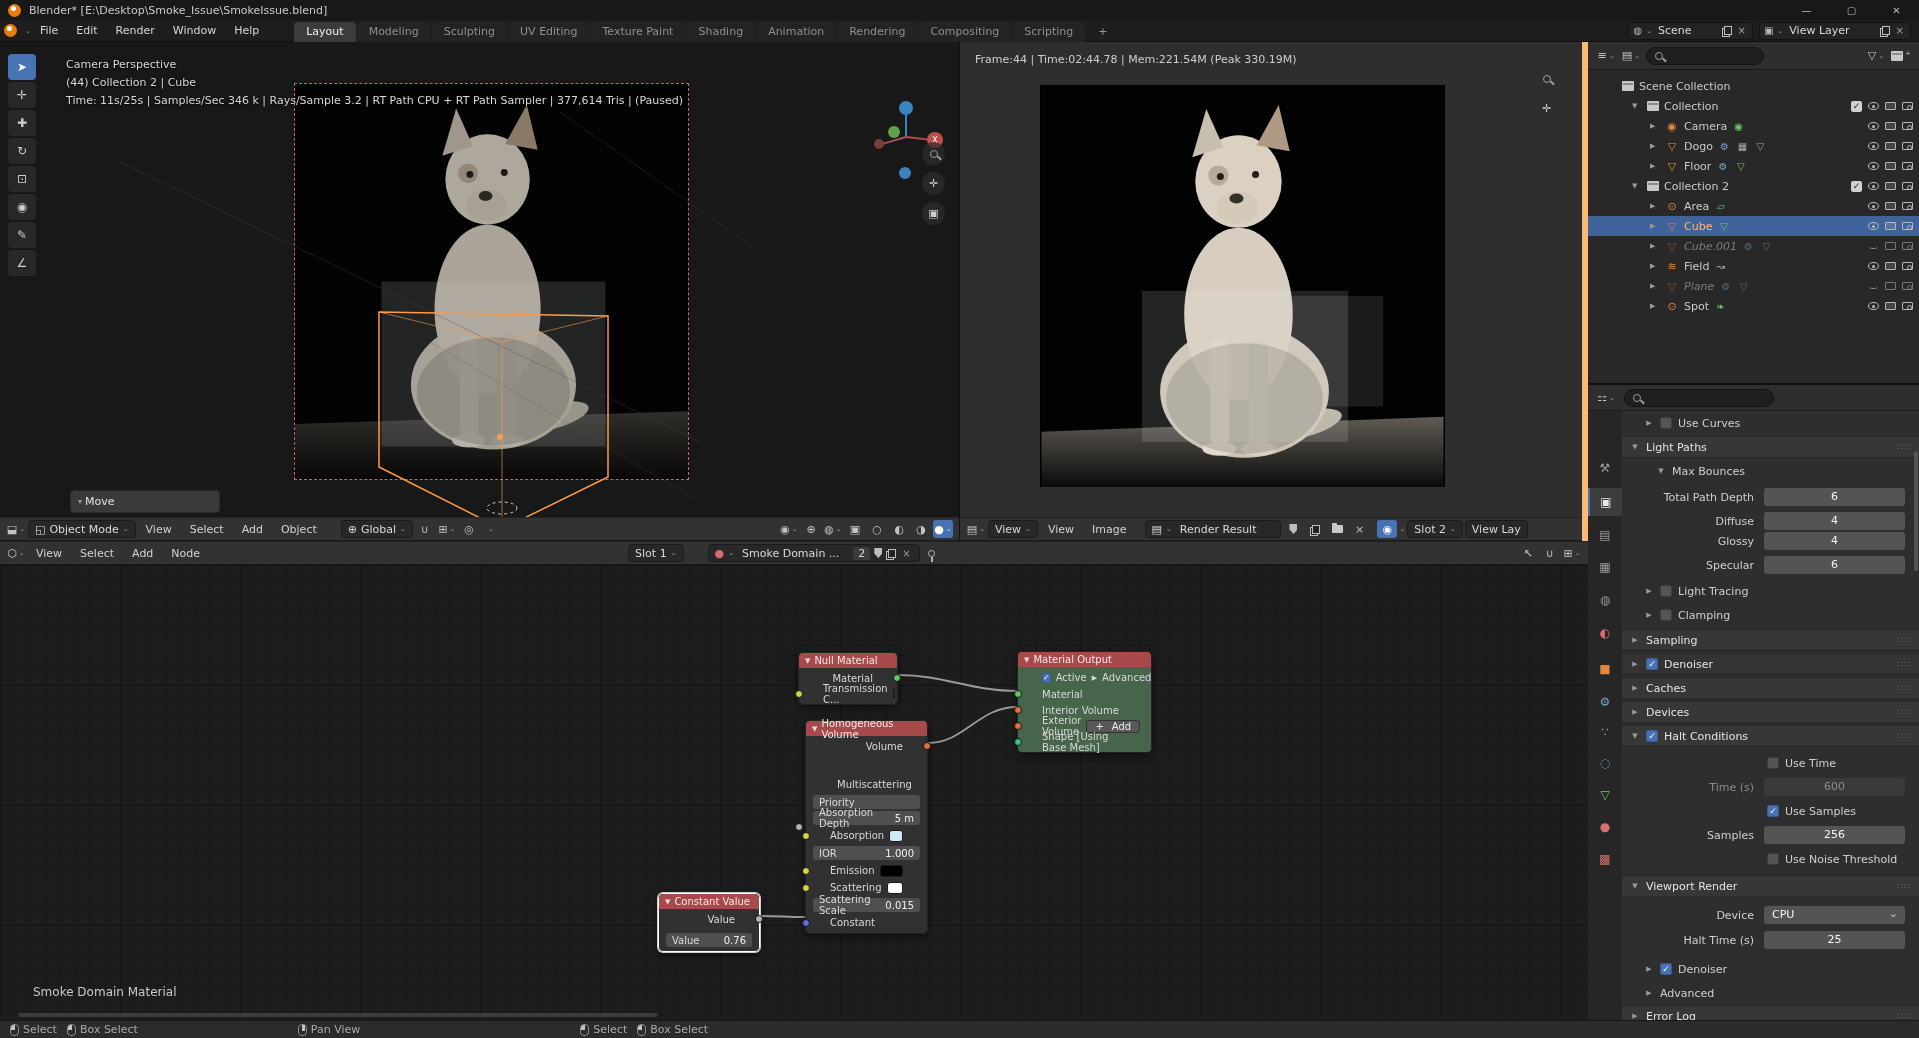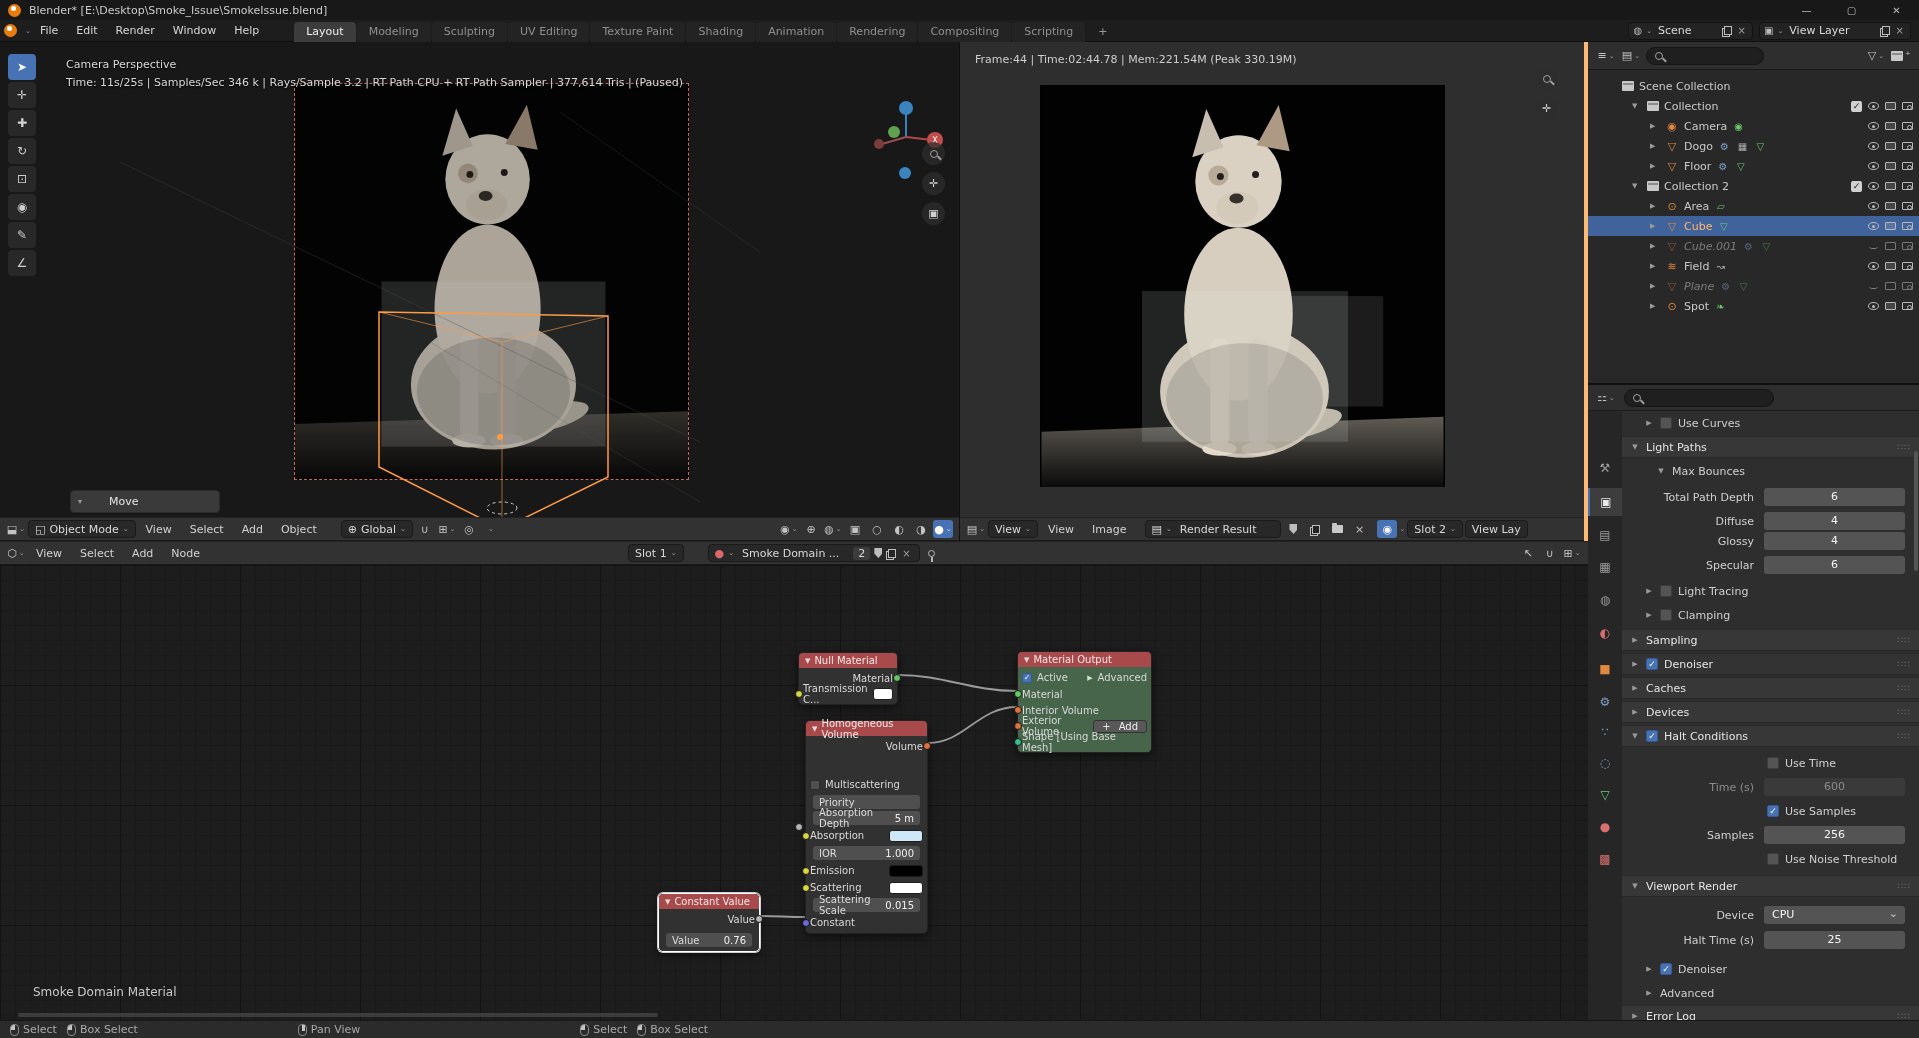--- a/index.html
+++ b/index.html
@@ -42,45 +42,45 @@
 
 #viewport{position:absolute;left:0;top:42px;width:960px;height:499px;background:#181818;border-right:1px solid #101010;overflow:hidden;}
 #viewport .ed-header{bottom:0;}
 .vp-overlay{position:absolute;left:66px;top:14px;line-height:18px;color:#d8d8d8;text-shadow:0 1px 2px #000;z-index:3;}
 .toolcol{position:absolute;left:8px;top:12px;display:flex;flex-direction:column;gap:2px;z-index:4;}
 .tool{width:28px;height:26px;background:#2b2b2bd9;border-radius:4px;display:flex;align-items:center;justify-content:center;color:#cfcfcf;font-size:12px;}
 .tool.active{background:#4772b3;color:#fff;}
 .cam-frame{position:absolute;left:294px;top:41px;width:395px;height:397px;background:#050505;border:1px dashed #c96a58;z-index:1;}
 .cam-frame svg{width:100%;height:100%;display:block;}
 .vp-svg{position:absolute;left:0;top:0;width:960px;height:475px;z-index:2;pointer-events:none;}
-.move-btn{position:absolute;left:70px;top:448px;width:150px;height:23px;background:#3e3e3ee6;border:1px solid #2a2a2a;border-radius:4px;display:flex;align-items:center;padding-left:38px;color:#e2e2e2;z-index:4;}
+.move-btn{position:absolute;left:70px;top:448px;width:150px;height:23px;background:#3e3e3ee6;border:1px solid #2a2a2a;border-radius:4px;display:flex;align-items:center;padding-left:14px;color:#e2e2e2;z-index:4;}
 .move-btn::before{content:"▾";position:absolute;left:7px;font-size:8px;color:#9a9a9a;}
 .nav-gizmo{position:absolute;left:862px;top:40px;z-index:3;}
 .vp-navcol{position:absolute;left:922px;top:100px;display:flex;flex-direction:column;gap:7px;z-index:3;}
 .navbtn{width:23px;height:23px;border-radius:50%;background:#2e2e2eb8;color:#cfcfcf;display:flex;align-items:center;justify-content:center;font-size:11px;}
 
-#imgedit{position:absolute;left:960px;top:42px;width:628px;height:499px;background:#2e2e2e;border-right:4px solid #fdba74;overflow:hidden;}
+#imgedit{position:absolute;left:960px;top:42px;width:628px;height:499px;background:#2e2e2e;border-right:6px solid #fdba74;overflow:hidden;}
 #imgedit .ed-header{bottom:0;}
 .img-stats{position:absolute;left:15px;top:11px;color:#cdcdcd;z-index:2;}
 .render-img{position:absolute;left:80px;top:43px;width:405px;height:402px;background:#000;}
 .render-img svg{width:100%;height:100%;display:block;}
 
 #nodeedit{position:absolute;left:0;top:541px;width:1588px;height:479px;background:#1d1d1d;overflow:hidden;}
 #nodeedit .ed-header{top:0;}
 .ne-content{position:absolute;left:0;top:24px;width:100%;height:455px;
  background-image:linear-gradient(#00000026 1px,transparent 1px),linear-gradient(90deg,#00000026 1px,transparent 1px),linear-gradient(#00000040 1px,transparent 1px),linear-gradient(90deg,#00000040 1px,transparent 1px);
  background-size:15px 15px,15px 15px,120px 120px,120px 120px;}
 .wires{position:absolute;left:0;top:0;width:1588px;height:455px;pointer-events:none;z-index:2;}
 .node{position:absolute;background:#333333f2;border:1px solid #222;border-radius:5px;font-size:10px;color:#d8d8d8;z-index:3;box-shadow:0 3px 8px #0008;}
 .node.selected{border-color:#fff;box-shadow:0 0 0 1px #ffffffcc,0 3px 8px #0008;}
 .nhead{height:15px;background:#a8494b;border-radius:4px 4px 0 0;display:flex;align-items:center;padding:0 6px;gap:4px;color:#f3e8e8;}
 .nhead .na{font-size:7px;color:#e8d8d8;}
 .node.mo .nbody{background:#47684bf0;border-radius:0 0 4px 4px;}
 .nbody{padding:2px 0;border-radius:0 0 4px 4px;}
-.nrow{position:relative;height:16px;display:flex;align-items:center;padding:0 4px;gap:5px;}
+.nrow{position:relative;height:16px;display:flex;align-items:center;padding:0 24px;gap:5px;}
 .nrow.rt{justify-content:flex-end;}
 .sock{position:absolute;top:50%;margin-top:-4px;width:8px;height:8px;border-radius:50%;border:1px solid #151515;}
 .sock.in{left:-4px;}.sock.out{right:-4px;}
 .sk-green{background:#63c763;}.sk-orange{background:#e0703d;}.sk-yellow{background:#d9d443;}
 .sk-gray{background:#b5b5b5;}.sk-teal{background:#36bf8f;}.sk-purple{background:#6b6bd8;}
 .swatch{width:34px;height:12px;border-radius:3px;border:1px solid #1c1c1c;margin-left:auto;}
 .nfield{margin:2px 7px;height:14px;background:#4f4f4f;border-radius:3px;display:flex;align-items:center;padding:0 6px;color:#f0f0f0;}
 .nfield .lb{flex:1;color:#dcdcdc;}
 .ncheck{width:10px;height:10px;border-radius:2px;background:#4f4f4f;border:1px solid #2e2e2e;display:inline-flex;align-items:center;justify-content:center;font-size:8px;color:#fff;}
 .ncheck.on{background:#4772b3;border-color:#355a94;}
@@ -198,20 +198,21 @@
       <span class="nm">View Layer</span>
       <span class="copy-ic"></span>
       <span class="x-ic">×</span>
     </div>
   </div>
 </div>
 
 <div id="viewport">
   <div class="vp-overlay">
     <div>Camera Perspective</div>
+    <div>(44) Collection 2 | Cube</div>
     <div>Time: 11s/25s | Samples/Sec 346 k | Rays/Sample 3.2 | RT Path CPU + RT Path Sampler | 377,614 Tris | (Paused)</div>
   </div>
 
   <div class="toolcol">
     <div class="tool active">➤</div>
     <div class="tool">✛</div>
     <div class="tool">✚</div>
     <div class="tool">↻</div>
     <div class="tool">⊡</div>
     <div class="tool">◉</div>

